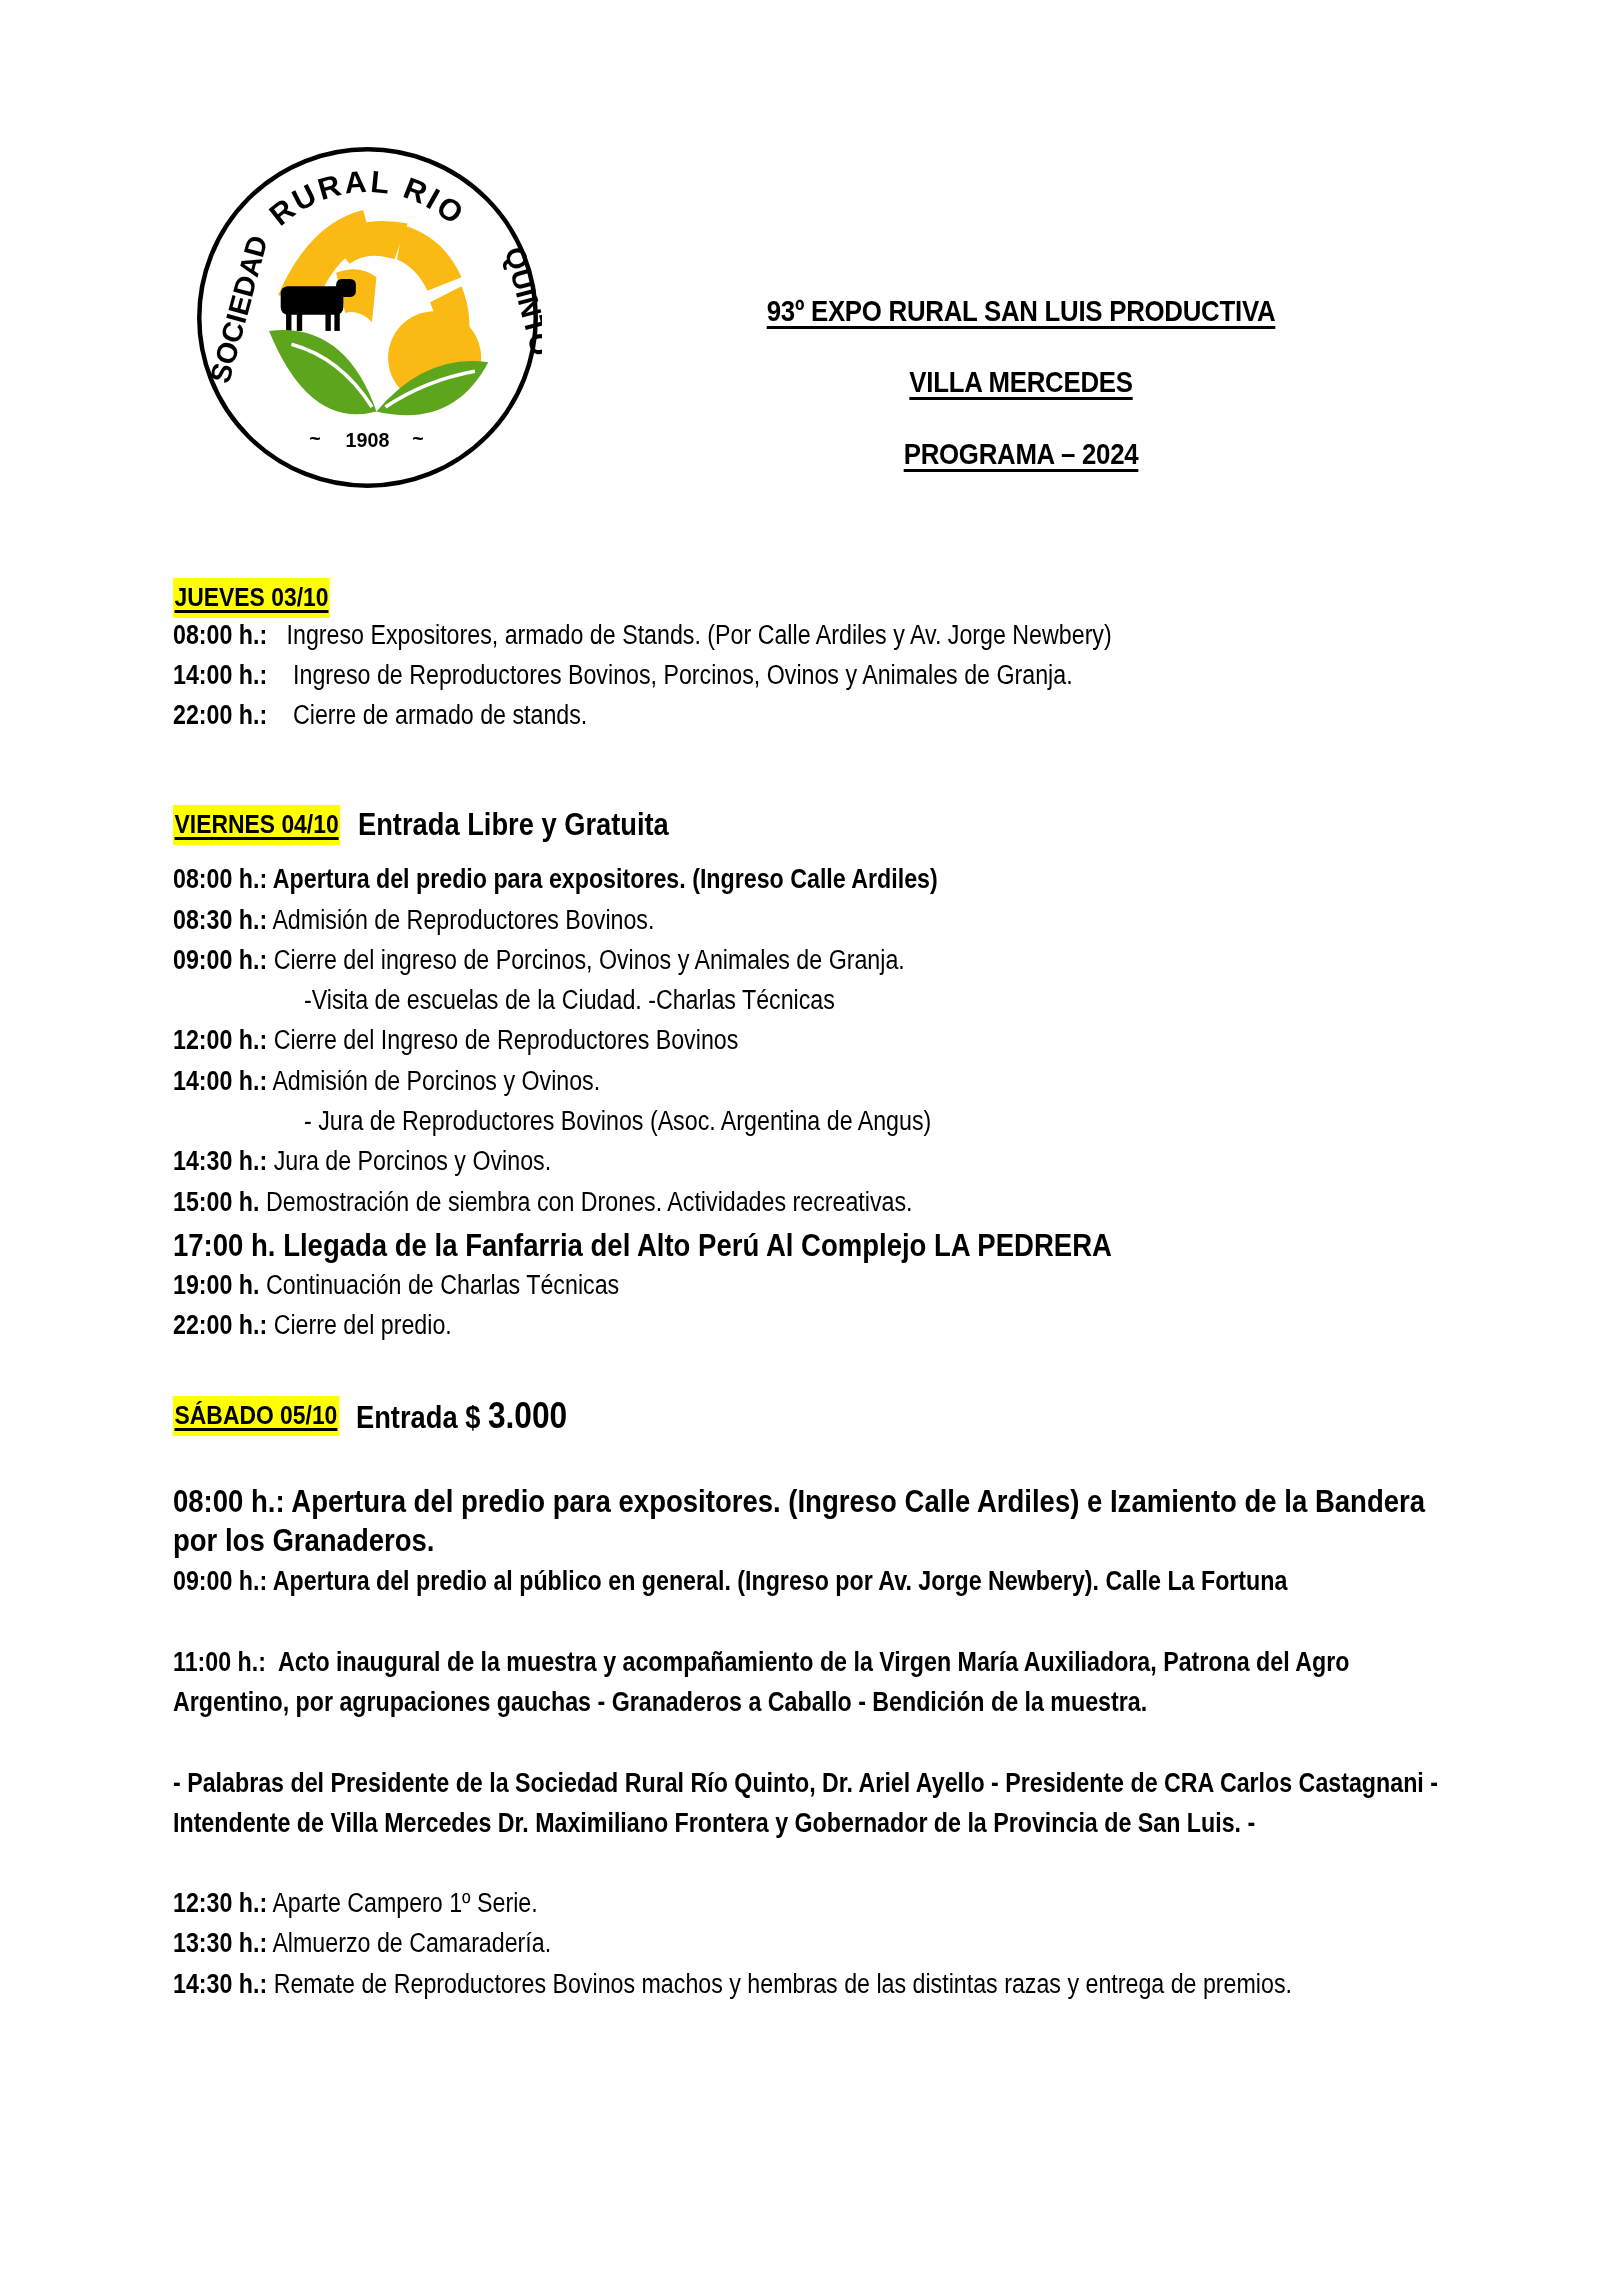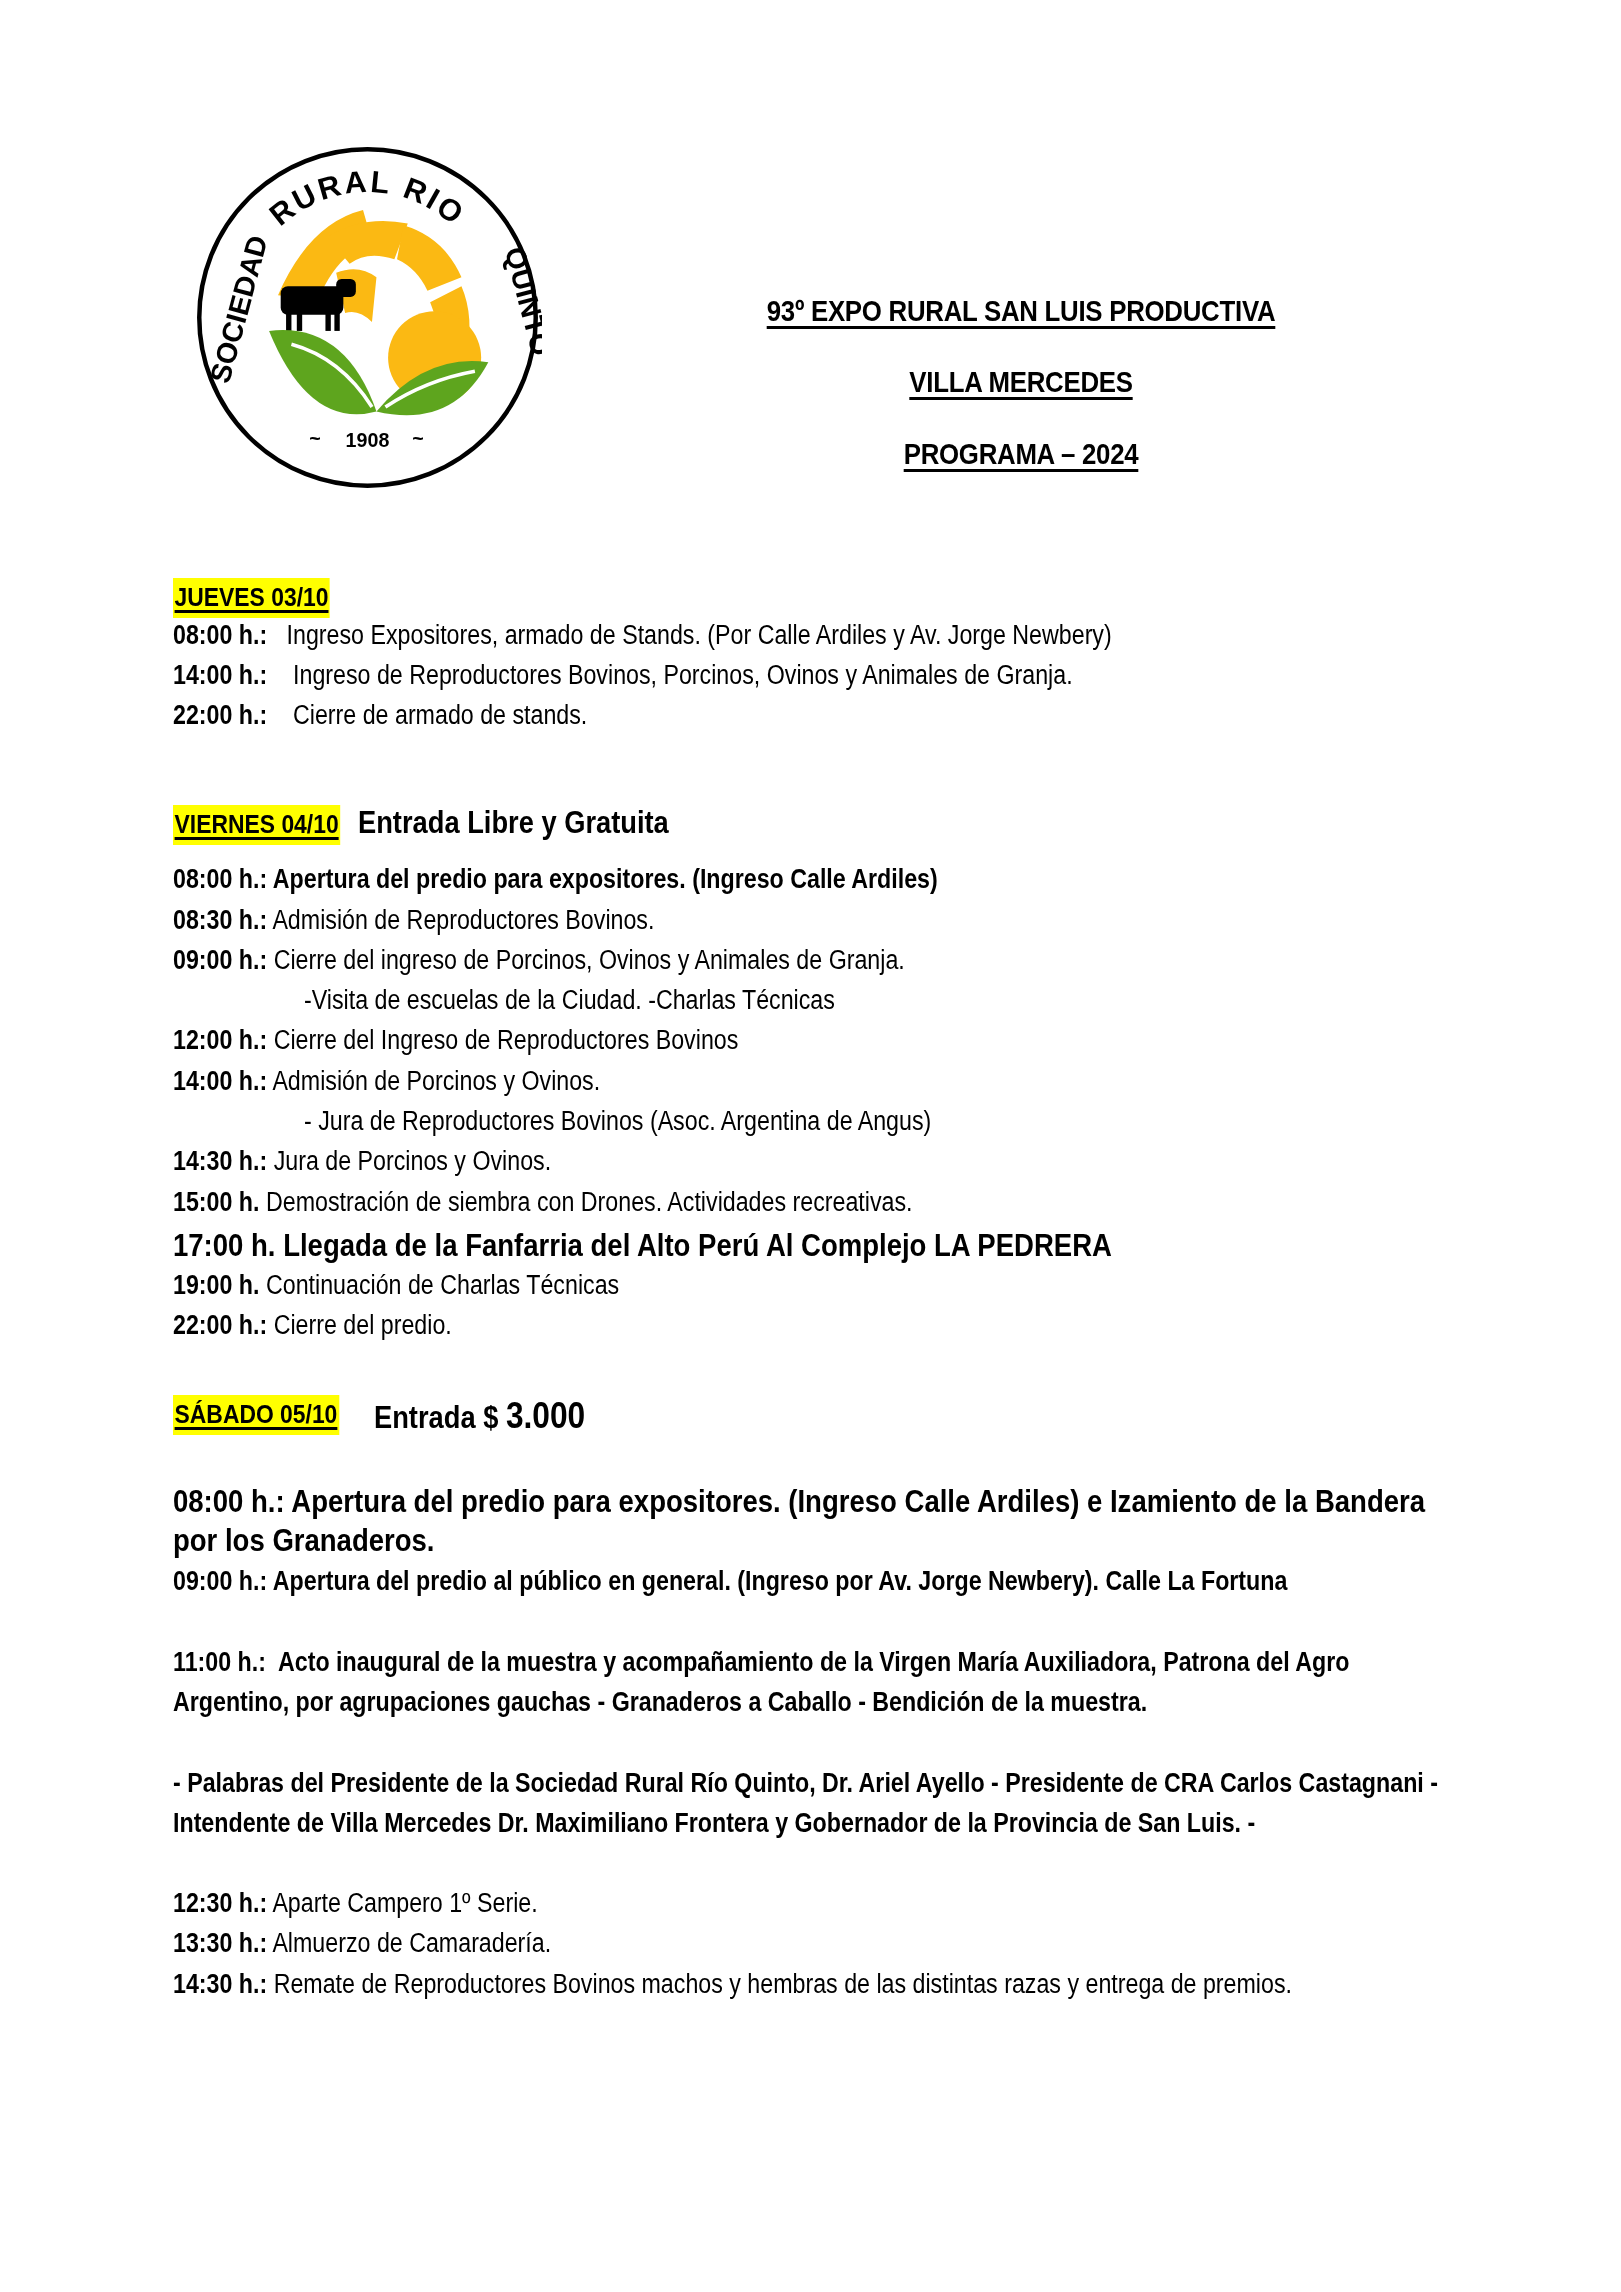--- a/index.html
+++ b/index.html
@@ -4,21 +4,21 @@
 <style>
   html, body { margin: 0; padding: 0; background: #ffffff; }
   body { width: 1622px; height: 2293px; position: relative; overflow: hidden;
          font-family: "Liberation Sans Narrow", "Liberation Sans", sans-serif; color: #000; }
   .abs { position: absolute; }
   .logo { left: 193px; top: 143px; width: 349px; height: 349px; }
   .title { position: absolute; left: 627px; width: 788px; text-align: center;
            font-weight: bold; font-size: 30px; text-decoration: underline;
            text-decoration-thickness: 2.7px; text-underline-offset: 5.4px;
            transform: scaleX(0.86); transform-origin: center; letter-spacing: -0.3px; }
-  .day-row { position: absolute; left: 173px; display: flex; align-items: flex-start; white-space: nowrap; }
+  .day-row { position: absolute; left: 173px; display: flex; align-items: center; white-space: nowrap; }
   .day-label { background: #ffff00; font-weight: bold; font-size: 26px;
                text-decoration: underline; text-decoration-thickness: 2.7px; text-underline-offset: 3.6px;
                padding: 3.6px 1.8px 5.4px 1.8px; display: inline-block; transform: scaleX(0.88); transform-origin: left; }
   .day-extra { font-weight: bold; font-size: 31px; margin-left: 7.2px; transform: scaleX(0.88); transform-origin: left; display: inline-block; }
   .day-extra .big { font-size: 36px; }
   .line { position: absolute; left: 173px; font-size: 27px; white-space: nowrap;
           transform: scaleX(0.86); transform-origin: left; }
   .line .t { font-weight: bold; }
   .line.bold { font-weight: bold; }
   .line.big { font-size: 32px; font-weight: bold; }
@@ -91,21 +91,21 @@
 <div class="line indent" style="top:985px;">-Visita de escuelas de la Ciudad. -Charlas Técnicas</div>
 <div class="line" style="top:1025px;"><span class="t">12:00 h.:</span> <span>Cierre del Ingreso de Reproductores Bovinos</span></div>
 <div class="line" style="top:1066px;"><span class="t">14:00 h.:</span> <span>Admisión de Porcinos y Ovinos.</span></div>
 <div class="line indent" style="top:1106px;">- Jura de Reproductores Bovinos (Asoc. Argentina de Angus)</div>
 <div class="line" style="top:1146px;"><span class="t">14:30 h.:</span> <span>Jura de Porcinos y Ovinos.</span></div>
 <div class="line" style="top:1187px;"><span class="t">15:00 h.</span> <span>Demostración de siembra con Drones. Actividades recreativas.</span></div>
 <div class="line big" style="top:1227px;"><span>17:00 h.</span> <span>Llegada de la Fanfarria del Alto Perú Al Complejo LA PEDRERA</span></div>
 <div class="line" style="top:1270px;"><span class="t">19:00 h.</span> <span>Continuación de Charlas Técnicas</span></div>
 <div class="line" style="top:1310px;"><span class="t">22:00 h.:</span> <span>Cierre del predio.</span></div>
 
-<div class="day-row" style="top:1395px;gap:18px;">
+<div class="day-row" style="top:1395px;">
   <span class="day-label" style="background: rgb(255, 255, 0);">SÁBADO 05/10</span>
   <span class="day-extra" style="margin-left:-5.4px;"><span>Entrada $</span> <span class="big">3.000</span></span>
 </div>
 
 <div class="block big" style="top:1482px;"><span>08:00 h.:</span> <span>Apertura del predio para expositores. (Ingreso Calle Ardiles) e Izamiento de la Bandera por los Granaderos.</span></div>
 <div class="block" style="top:1561px;"><span>09:00 h.:</span> <span>Apertura del predio al público en general. (Ingreso por Av. Jorge Newbery). Calle La Fortuna</span></div>
 <div class="block" style="top:1642px;"><span>11:00 h.:</span>&nbsp; <span>Acto inaugural de la muestra y acompañamiento de la Virgen María Auxiliadora, Patrona del Agro Argentino, por agrupaciones gauchas - Granaderos a Caballo - Bendición de la muestra.</span></div>
 <div class="block" style="top:1763px;">- Palabras del Presidente de la Sociedad Rural Río Quinto, Dr. Ariel Ayello - Presidente de CRA Carlos Castagnani - Intendente de Villa Mercedes Dr. Maximiliano Frontera y Gobernador de la Provincia de San Luis. -</div>
 <div class="line" style="top:1888px;"><span class="t">12:30 h.:</span> <span>Aparte Campero 1º Serie.</span></div>
 <div class="line" style="top:1928px;"><span class="t">13:30 h.:</span> <span>Almuerzo de Camaradería.</span></div>

